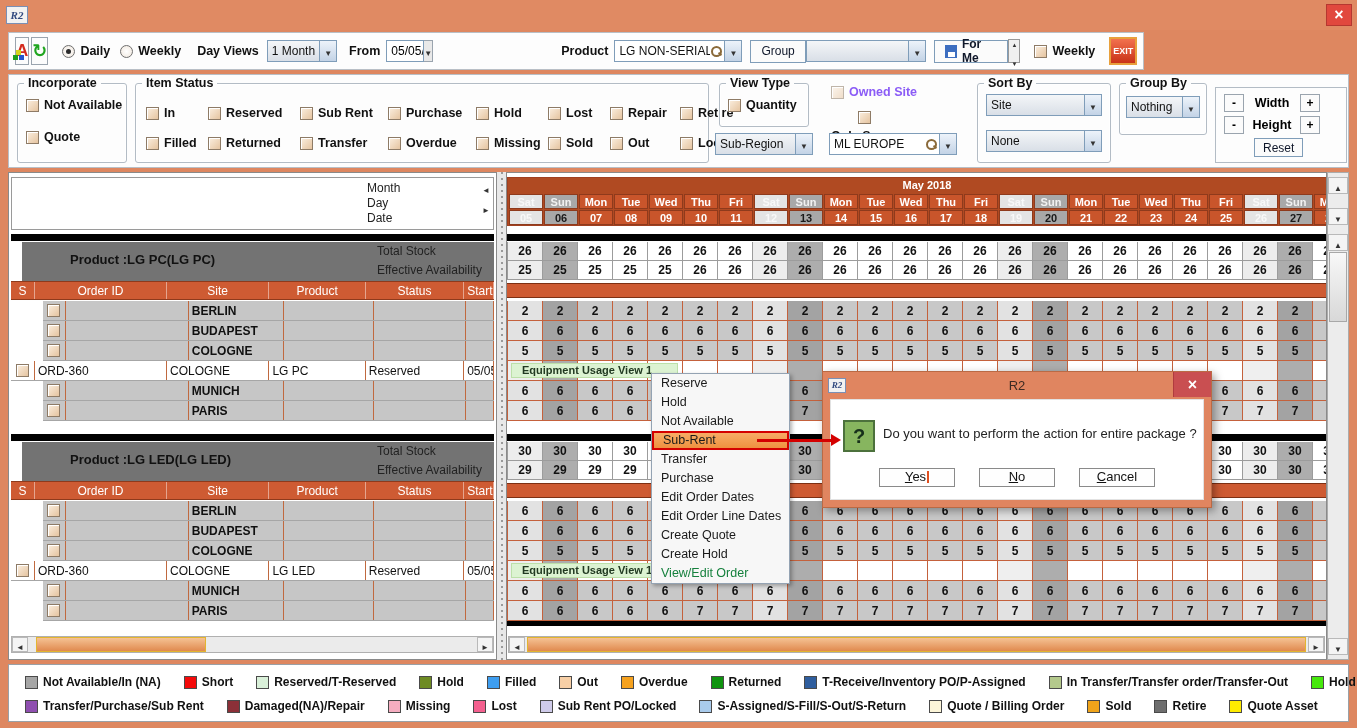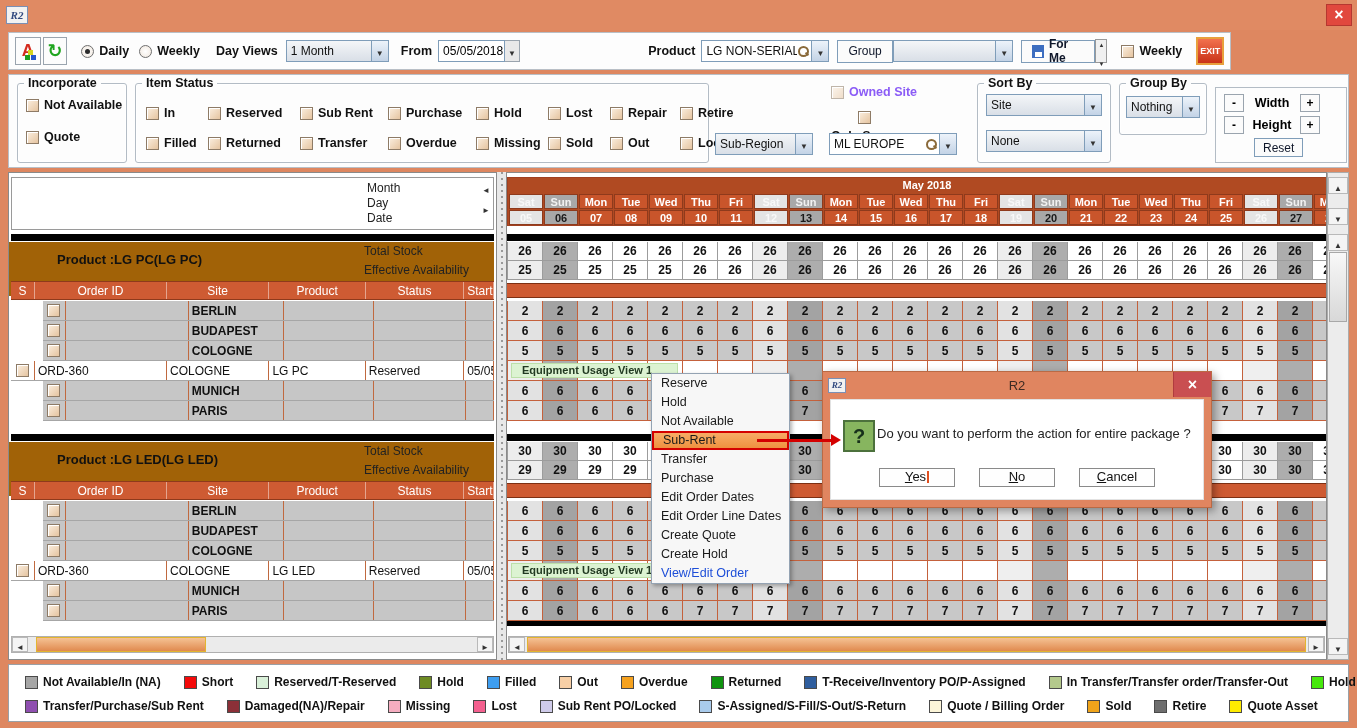--- a/index.html
+++ b/index.html
@@ -12,21 +12,21 @@
     background:linear-gradient(#E headed,#DD8157); background:#E08A63; display:flex; align-items:center; }
   .app-badge { width:22px; height:18px; margin-left:6px; background:#F2F2F2; border:1px solid #7A8FB5;
     color:#31497F; font-size:11px; font-weight:bold; font-style:italic; font-family:"Liberation Serif",serif;
     display:flex; align-items:center; justify-content:center; }
   .title-text { position:absolute; left:0; right:0; text-align:center; color:#6B221A; font-size:15px; font-weight:600; }
   .win-close { position:absolute; right:5px; top:4px; width:26px; height:22px; background:#E1483E; border:1px solid #B63730;
     color:#FFF; display:flex; align-items:center; justify-content:center; }
   .x-icon::before { content:"×"; font-size:16px; font-weight:bold; line-height:1; }
 
   
-  .toolbar { position:absolute; left:8px; top:32px; width:1223px; height:38px; background:#FDFDFD;
+  .toolbar { position:absolute; left:8px; top:32px; width:1136px; height:38px; background:#FDFDFD;
     border:1px solid #B9BFC6; display:flex; align-items:center; padding:0 6px; }
   .tbtn { height:28px; border:1px solid #9AA4AE; background:#FCFCFC; display:flex; align-items:center; justify-content:center; }
   .btn-font { width:30px; position:relative; }
   .a-icon::before { content:"A"; color:#D42B1E; font-weight:bold; font-size:17px; }
   .a-icon::after { content:""; position:absolute; right:4px; bottom:4px; width:5px; height:5px; background:#2255CC;
     box-shadow:-6px 0 0 #1E9E1E, -3px -5px 0 #D4D41E; }
   .btn-refresh { width:28px; margin-left:2px; }
   .refresh-icon::before { content:"↻"; color:#1FA51F; font-size:18px; font-weight:bold; }
   .rad { width:13px; height:13px; border-radius:50%; border:1px solid #6F6F6F; background:radial-gradient(#FFF,#EFE6DC); position:relative; }
   .rad.sel::after { content:""; position:absolute; left:3px; top:3px; width:5px; height:5px; border-radius:50%; background:#2B2B2B; }
@@ -79,21 +79,21 @@
     background-image:repeating-linear-gradient(#999 0 2px, transparent 2px 6px); background-size:2px 100%; background-position:center; background-repeat:no-repeat; }
   .right-pane { position:absolute; left:498px; top:0; width:821px; height:488px; background:#FFF; border:1px solid #8A8A8A; overflow:hidden; }
   .vscroll-col { position:absolute; left:1319px; top:0; width:22px; height:488px; background:#ECECEC; border:1px solid #ABABAB; }
 
   .black-bar { position:absolute; left:0; right:0; height:7px; background:#000; }
 
   
   .lp-header { position:absolute; left:2px; top:4px; right:2px; height:53px; border:1px solid #9A9A9A; background:#FFF; }
   .axis-label { position:absolute; left:355px; font-size:12px; color:#222; }
   .lp-mini-arrows { position:absolute; right:1px; top:1px; width:12px; display:flex; flex-direction:column; gap:2px; align-items:center; }
-  .prod-area { position:absolute; left:0; right:2px; height:54px; background:#a16207; }
+  .prod-area { position:absolute; left:13px; right:2px; height:54px; background:#737373; }
   .prod-label { position:absolute; left:48px; top:10px; font-size:13px; font-weight:bold; color:#111; }
   .stock-label { position:absolute; left:355px; font-size:12px; color:#222; white-space:nowrap; }
   .lhdr-row { position:absolute; left:2px; right:2px; height:19px; display:flex; background:#CE5B33; border-top:1px solid #8E3A1C; border-bottom:1px solid #8E3A1C; }
   .lhdr-cell { color:#FFF; font-size:12px; text-align:center; border-right:1px solid rgba(255,255,255,.45);
     white-space:nowrap; overflow:hidden; padding-top:2px; }
   .lbody { position:absolute; left:2px; right:2px; }
   .lrow { display:flex; height:20px; border-bottom:1px solid #A6A6A6; background:#FFF; }
   .lrow.grp { background:#C6C6C6;margin-left:32px; }
   .lcell { border-right:1px solid #C0693F; padding:3px 3px 0 3px; font-size:12px; white-space:nowrap; overflow:hidden; color:#111; }
   .lrow.grp .lcell { font-weight:bold; }
@@ -136,38 +136,38 @@
   .legend { position:absolute; left:8px; top:664px; width:1341px; height:58px; background:#FFF; border:1px solid #9AA0A6; padding:5px 8px; }
   .lg-row { display:flex; align-items:center; gap:15px; height:24px; white-space:nowrap; }
   .lg-item { display:flex; align-items:center; gap:5px; font-size:12px; font-weight:bold; color:#111;padding-left:8px; }
   .lg-swatch { width:13px; height:13px; border:1px solid #4A4A4A; flex:none; }
 
   
   .ctx-menu { position:absolute; left:651px; top:373px; width:139px; background:#F7F7F7; border:1px solid #94A3B3;
     box-shadow:2px 2px 4px rgba(0,0,0,.3); z-index:50; }
   .mi { height:19px; line-height:19px; padding-left:9px; font-size:12.5px; color:#1A1A1A; white-space:nowrap; overflow:hidden; }
   .mi.hl { background:linear-gradient(#F7AC66,#EF9140); border:2px solid #D40000; line-height:14px; }
-  .mi.dis { color:#1d4ed8; }
+  .mi.dis { color:#15803d; }
   .connector { position:absolute; left:757px; top:439px; width:76px; height:3px; background:#D40000; z-index:60; }
   .conn-arrow { position:absolute; left:831px; top:434px; width:0; height:0; border-left:10px solid #D40000;
     border-top:6px solid transparent; border-bottom:6px solid transparent; z-index:60; }
 
   
   .dialog { position:absolute; left:822px; top:371px; width:390px; height:137px; background:#E08560;
     border:1px solid #BA6A45; box-shadow:3px 3px 8px rgba(0,0,0,.35); z-index:40; }
   .dlg-title { height:26px; display:flex; align-items:center; padding-left:5px; position:relative; }
   .dlg-badge { width:18px; height:15px; background:#F2F2F2; border:1px solid #7A8FB5; color:#31497F; font-size:9px;
     font-weight:bold; font-style:italic; font-family:"Liberation Serif",serif; display:flex; align-items:center; justify-content:center; }
   .dlg-title-text { position:absolute; left:0; right:0; text-align:center; font-size:13px; color:#3C2A22; }
   .dlg-close { position:absolute; right:0; top:0; width:38px; height:25px; background:#C94F51; border-left:1px solid #B03B3E;
     color:#FFF; display:flex; align-items:center; justify-content:center; }
   .dlg-body { position:absolute; left:7px; right:7px; top:27px; bottom:7px; background:#FFF; border:1px solid #E2E2E2; }
   .dlg-icon { position:absolute; left:12px; top:20px; width:32px; height:32px; background:#87B55F; border:2px solid #4C713C;
     color:#17301B; font-size:20px; font-weight:bold; display:flex; align-items:center; justify-content:center; }
-  .dlg-msg { position:absolute; left:46px; top:26px; font-size:13px; color:#222; white-space:nowrap; }
+  .dlg-msg { position:absolute; left:52px; top:26px; font-size:13px; color:#222; white-space:nowrap; }
   .dlg-buttons { position:absolute; left:0; right:0; bottom:12px; display:flex; justify-content:center; gap:24px; }
   .dlg-btn { width:76px; height:19px; background:#FEFEFE; border:1px solid #8A8A8A; font-size:13px; text-align:center; line-height:16px; color:#111; }
   .caret { display:inline-block; width:2px; height:12px; background:#E05020; margin-left:1px; vertical-align:-2px; }
 </style>
 </head>
 <body>
 
 <div id="app">
 
   <div class="titlebar">
@@ -316,20 +316,27 @@
             <span class="cbx"></span>
             <span class="cb-label">Retire</span>
           </div>
           <div class="cbrow">
             <span class="cbx"></span>
             <span class="cb-label">Locked</span>
           </div>
         </div>
     </div>
 
+    <div class="gbox" style="left:710px;top:8px;width:90px;height:44px;">
+      <span class="gbox-title">View Type</span>
+      <div class="cbrow" style="position:absolute;left:8px;top:14px;">
+        <span class="cbx"></span>
+        <span class="cb-label">Quantity</span>
+      </div>
+    </div>
     <div class="combo" style="position:absolute;left:706px;top:58px;width:98px;">
       <span class="val">Sub-Region</span>
       <span class="arrow">
           <span class="dn-icon"></span>
         </span>
     </div>
 
     <div class="cbrow dis" style="position:absolute;left:822px;top:10px;">
       <span class="cbx"></span>
       <span class="cb-label">Owned Site</span>

